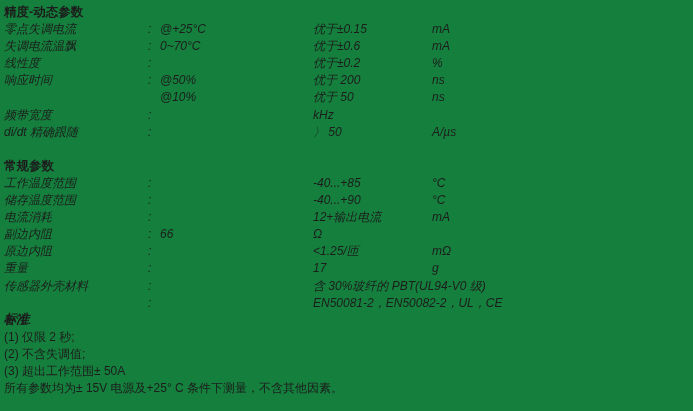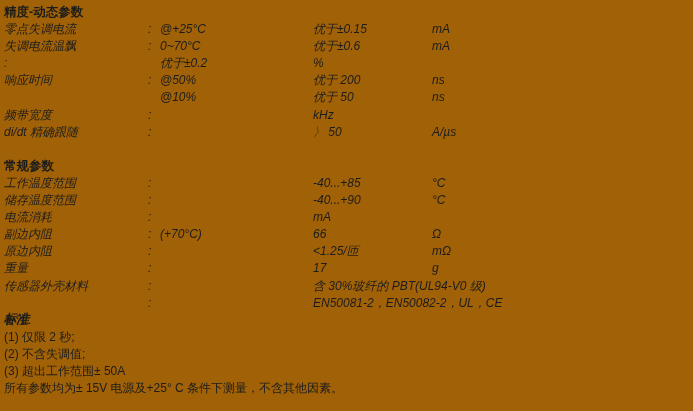--- a/index.html
+++ b/index.html
@@ -1,19 +1,19 @@
 <!DOCTYPE html>
 <html><head>
 <meta charset="utf-8">
 <style>
   html,body{margin:0;padding:0;background:#ffffff;}
   .page{
     position:relative;
     width:693px;height:411px;
-    background:#a16207;
+    background:#15803d;
     box-sizing:border-box;
     padding:4px 0 0 4px;
     font-family:"Liberation Sans","DejaVu Sans",sans-serif;
     font-size:12px;
     color:#1c1c1c;
     overflow:hidden;
   }
   .sec-title{
     font-weight:bold;
     font-size:12.5px;
@@ -44,20 +44,21 @@
         <span class="cell unit">mA</span>
       </div>
       <div class="row">
         <span class="cell label">失调电流温飘</span>
         <span class="cell colon">:</span>
         <span class="cell condition">0~70°C</span>
         <span class="cell value">优于±0.6</span>
         <span class="cell unit">mA</span>
       </div>
       <div class="row">
+        <span class="cell label">线性度</span>
         <span class="cell colon">:</span>
         <span class="cell condition"></span>
         <span class="cell value">优于±0.2</span>
         <span class="cell unit">%</span>
       </div>
       <div class="row">
         <span class="cell label">响应时间</span>
         <span class="cell colon">:</span>
         <span class="cell condition">@50%</span>
         <span class="cell value">优于 200</span>
@@ -96,26 +97,26 @@
         <span class="cell label">储存温度范围</span>
         <span class="cell colon">:</span>
         <span class="cell condition"></span>
         <span class="cell value">-40...+90</span>
         <span class="cell unit">°C</span>
       </div>
       <div class="row">
         <span class="cell label">电流消耗</span>
         <span class="cell colon">:</span>
         <span class="cell condition"></span>
+        <span class="cell value">12+输出电流</span>
         <span class="cell unit">mA</span>
       </div>
       <div class="row">
         <span class="cell label">副边内阻</span>
         <span class="cell colon">:</span>
-        <span class="cell condition">(+70°C)</span>
         <span class="cell value">66</span>
         <span class="cell unit">Ω</span>
       </div>
       <div class="row">
         <span class="cell label">原边内阻</span>
         <span class="cell colon">:</span>
         <span class="cell condition"></span>
         <span class="cell value">&lt;1.25/匝</span>
         <span class="cell unit">mΩ</span>
       </div>

